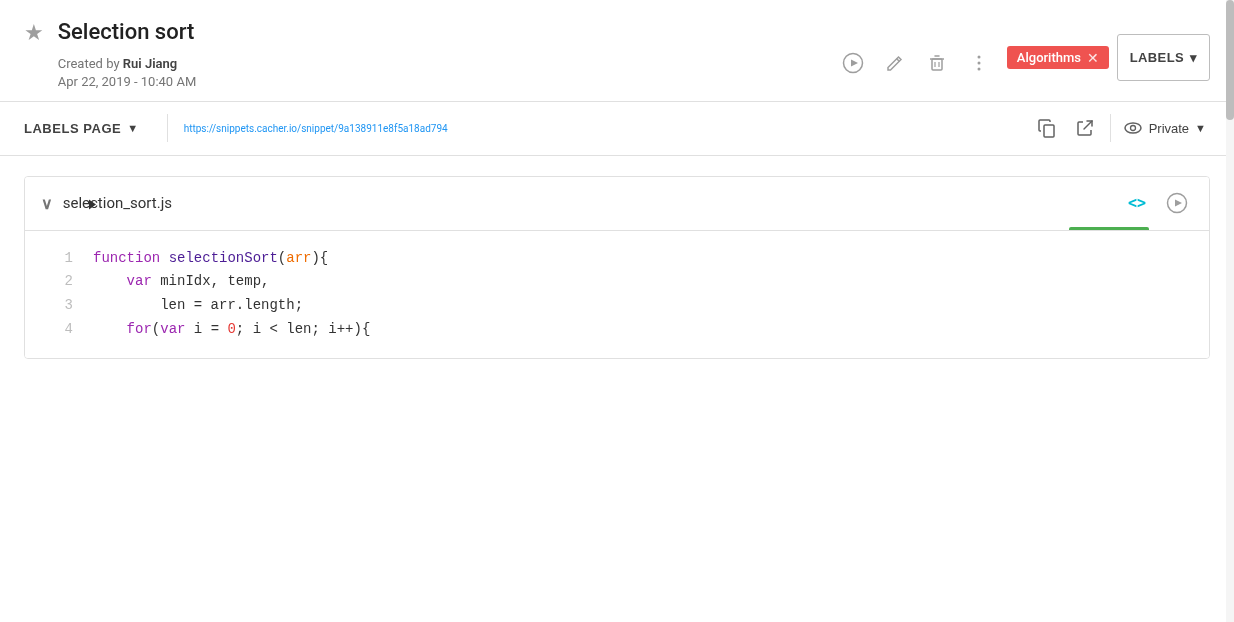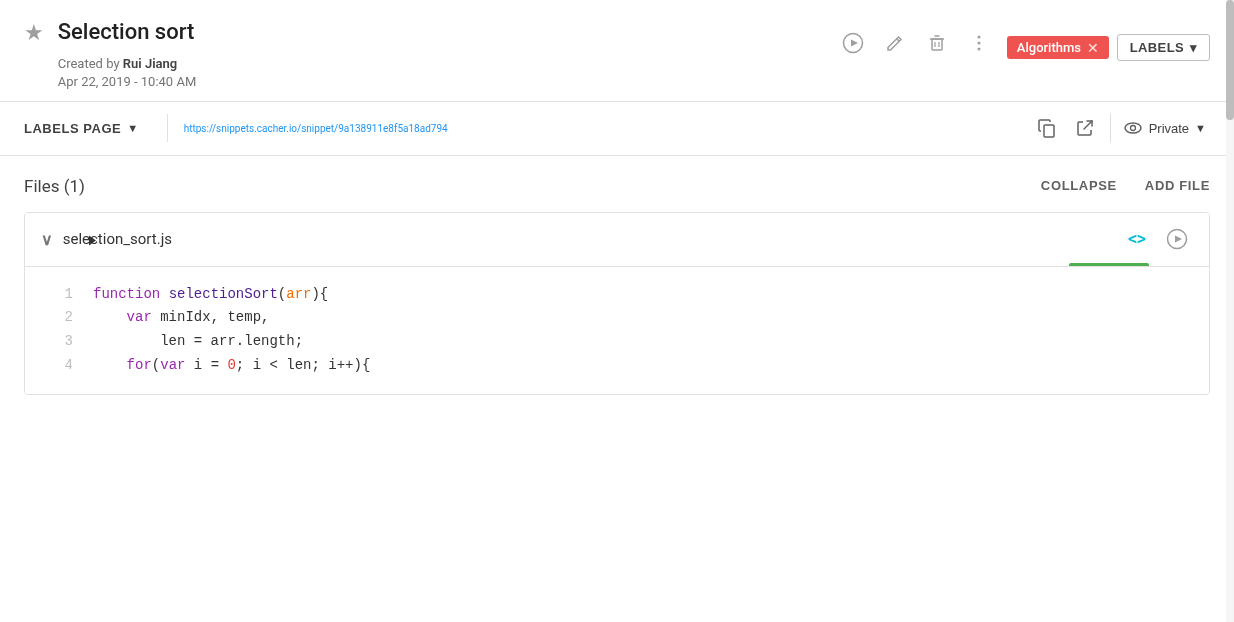--- a/index.html
+++ b/index.html
@@ -101,21 +101,21 @@
       font-size: 14px;
       line-height: 1;
       opacity: 0.85;
     }
     .labels-btn {
       display: flex;
       align-items: center;
       gap: 6px;
       border: 1px solid #bdbdbd;
       border-radius: 3px;
-      padding: 5px 12px;
+      padding: 15px 12px;
       font-size: 13px;
       font-weight: 600;
       color: #424242;
       background: #fff;
       cursor: pointer;
       letter-spacing: 0.03em;
     }
 
     
     .share-bar {
@@ -447,27 +447,20 @@
     <svg width="20" height="20" viewBox="0 0 20 20" fill="none">
       <ellipse cx="10" cy="10" rx="8" ry="5" stroke="#616161" stroke-width="1.5"></ellipse>
       <circle cx="10" cy="10" r="2.5" stroke="#616161" stroke-width="1.3"></circle>
     </svg>
     <span>Private</span>
     <span style="font-size:11px;">▼</span>
   </button>
 </div>
 
 <div class="files-section">
-  <div class="files-header">
-    <span class="files-title">Files (1)</span>
-    <div class="files-actions">
-      <button class="files-action-btn">COLLAPSE</button>
-      <button class="files-action-btn">ADD FILE</button>
-    </div>
-  </div>
 
   <div class="file-card">
     <div class="file-card-header">
 
       <span style="position:absolute; left:60px; top:50%; transform:translateY(-50%); pointer-events:none;">
         <span class="cursor"></span>
       </span>
       <button class="file-collapse-btn">
         <span style="font-size:16px;">∨</span>
       </button>

